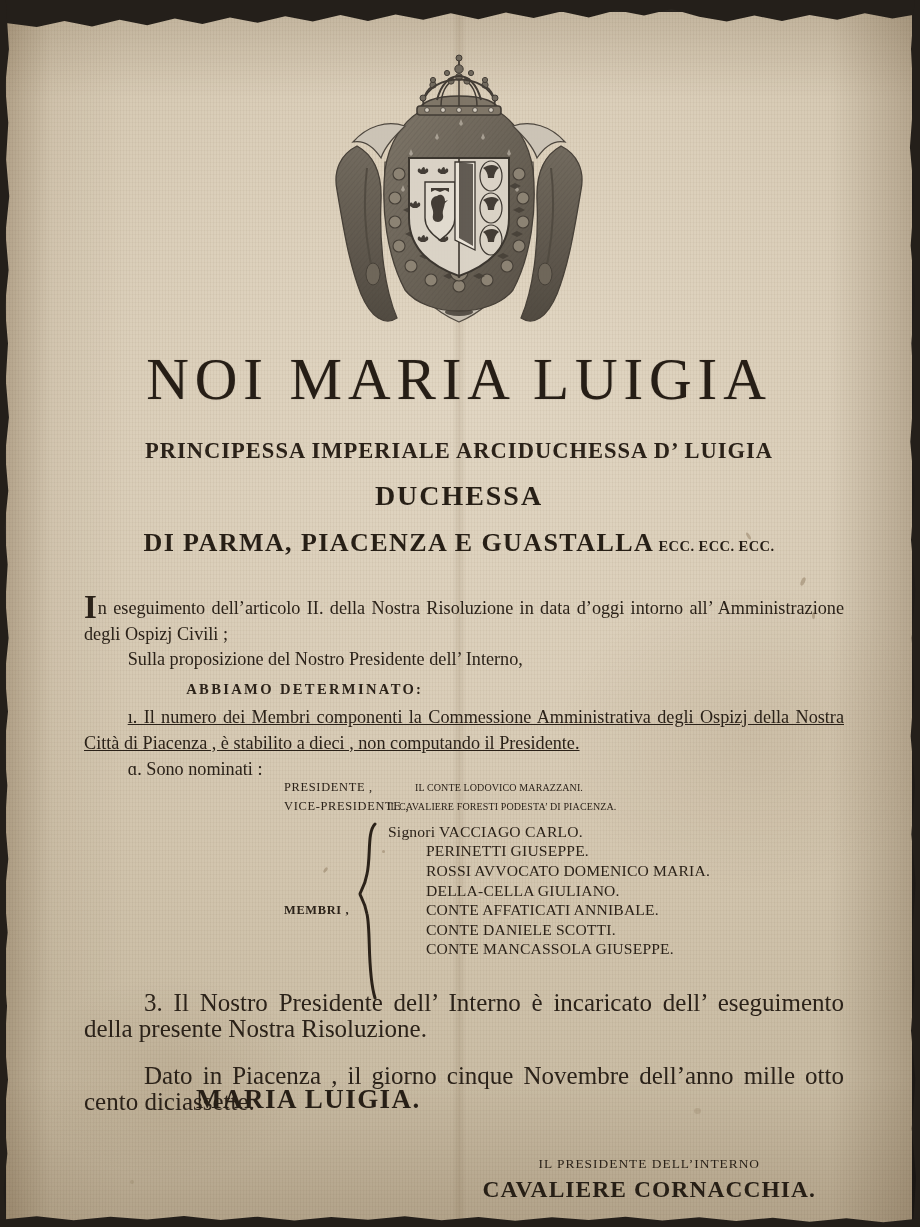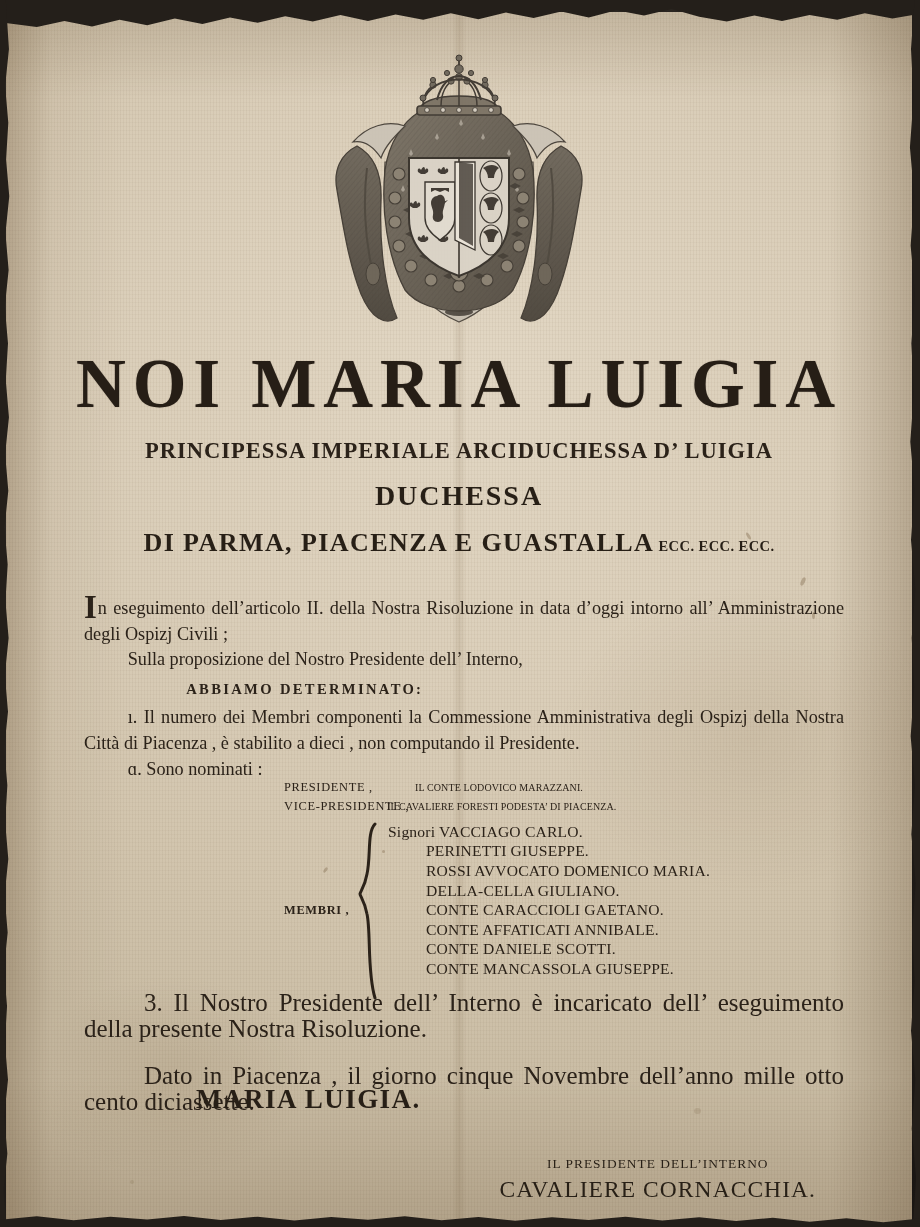--- a/index.html
+++ b/index.html
@@ -99,21 +99,21 @@
   
   #arms{
     position:absolute;left:0;right:0;top:38px;
     display:flex;justify-content:center;align-items:flex-start;
   }
   #arms svg{display:block;filter:saturate(.6);opacity:.92;}
 
   
   .tl{position:absolute;left:0;right:0;text-align:center;line-height:1;}
   #t-noi{
-    top:338px;font-size:69px;font-weight:700;letter-spacing:.10em;
+    top:338px;font-size:59px;font-weight:400;letter-spacing:.10em;
     color:#261e16;text-shadow:0 0 1px rgba(40,30,20,.35);
   }
   #t-princ{
     top:428px;font-size:22.5px;font-weight:700;letter-spacing:.045em;color:#2b2219;
   }
   #t-duch{
     top:470px;font-size:28px;font-weight:700;letter-spacing:.07em;color:#271f16;
   }
   #t-dipa{
     top:518px;font-size:26px;font-weight:700;letter-spacing:.055em;color:#271f16;
@@ -128,21 +128,21 @@
   #body p{margin:0;}
   .dropcap{
     float:left;font-size:33px;line-height:26px;font-weight:700;
     margin:-2px 1px 0 0;
   }
   .indent{text-indent:2.4em;}
   #p-abbiamo{
     margin:4px 0 2px 0 !important;text-indent:0;
     padding-left:7.0em;font-size:14.6px;font-weight:700;letter-spacing:.16em;
   }
-  #p-art1{margin-top:3px !important;}
+  #p-art1{margin-top:3px !important;text-decoration:underline;}
   #p-art2{margin-top:1px !important;}
 
   
   #appts{
     position:absolute;left:278px;right:60px;top:766px;
     color:#2b2219;
   }
   .off-row{display:flex;align-items:baseline;font-size:15.2px;line-height:19.4px;}
   .off-lab{
     width:105px;flex:0 0 105px;text-align:left;
@@ -174,21 +174,21 @@
 
   
   #sig-left{
     position:absolute;left:190px;top:1072px;
     font-size:27px;font-weight:700;letter-spacing:.055em;color:#271f16;
   }
   #sig-right{
     position:absolute;right:96px;top:1108px;text-align:center;color:#271f16;
   }
   #sig-title{font-size:13.4px;font-weight:400;letter-spacing:.075em;margin-top:36px;}
-  #sig-name{font-size:23.5px;font-weight:400;letter-spacing:.045em;margin-top:4px;}
+  #sig-name{font-size:23.5px;font-weight:700;letter-spacing:.045em;margin-top:4px;}
 
   
   .spec{position:absolute;border-radius:50%;background:rgba(110,85,55,.33);z-index:3;pointer-events:none;}
 </style>
 </head>
 <body>
 
 <div id="board"></div>
 
 <div id="sheet">
@@ -420,21 +420,20 @@
           <svg width="22" height="178" viewBox="0 0 22 178" aria-hidden="true">
             <path d="M17 2 C9 10 13 34 9 52 C7 64 2 70 2 72 C2 74 7 80 9 92
                      C13 110 9 150 17 176" fill="none" stroke="#2b2219" stroke-width="3" stroke-linecap="round"></path>
           </svg>
         </div>
         <div id="mem-list">
           <div class="mem-line">Signori VACCIAGO  CARLO.</div>
           <div class="mem-line ind">PERINETTI GIUSEPPE.</div>
           <div class="mem-line ind">ROSSI AVVOCATO DOMENICO MARIA.</div>
           <div class="mem-line ind">DELLA-CELLA GIULIANO.</div>
-          <div class="mem-line ind">CONTE CARACCIOLI GAETANO.</div>
           <div class="mem-line ind">CONTE AFFATICATI ANNIBALE.</div>
           <div class="mem-line ind">CONTE DANIELE SCOTTI.</div>
           <div class="mem-line ind">CONTE MANCASSOLA GIUSEPPE.</div>
         </div>
       </div>
     </div>
 
     <div id="closing">
       <p class="indent">3. Il Nostro Presidente dell’ Interno è incaricato dell’ eseguimento della presente Nostra Risoluzione.</p>
       <p class="indent" id="p-dato">Dato in Piacenza , il giorno cinque Novembre dell’anno mille otto cento diciassette.</p>

